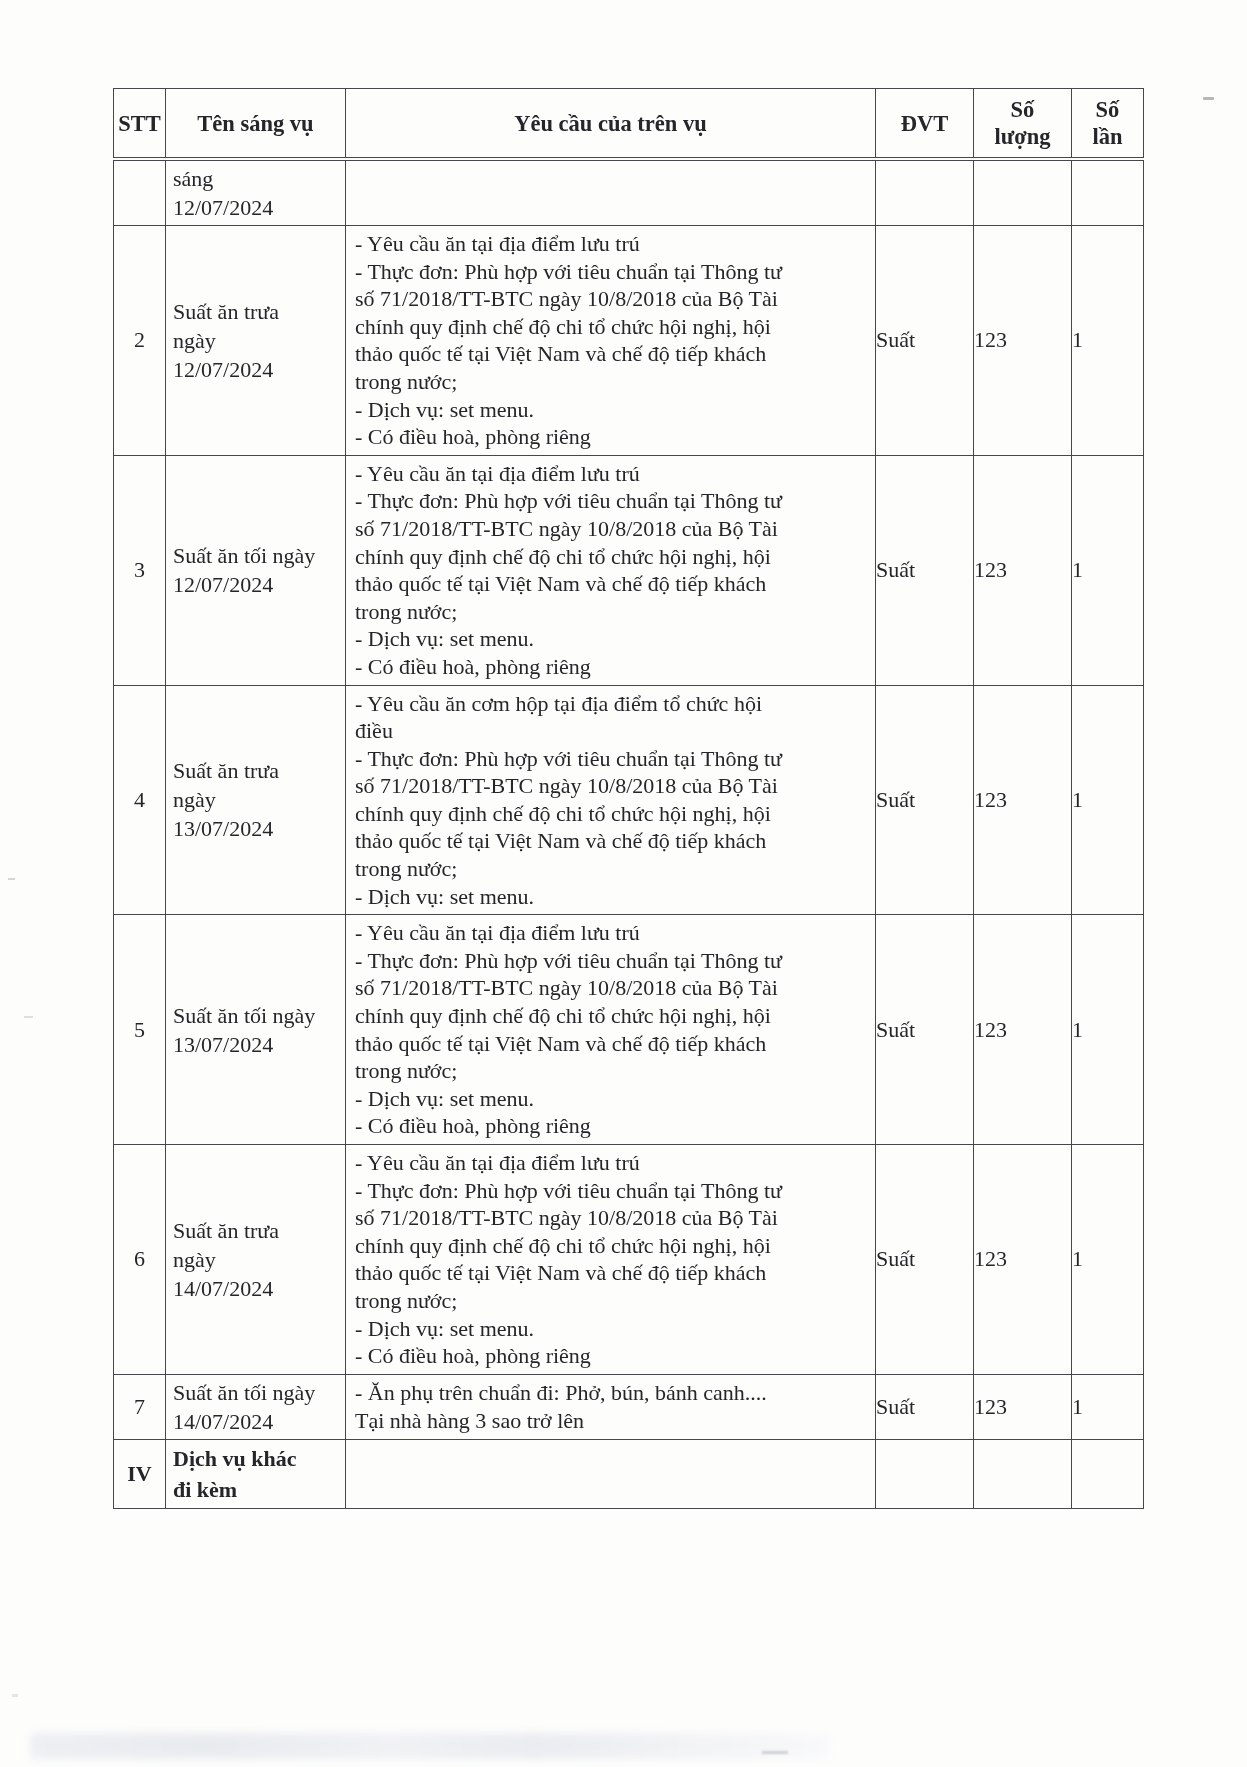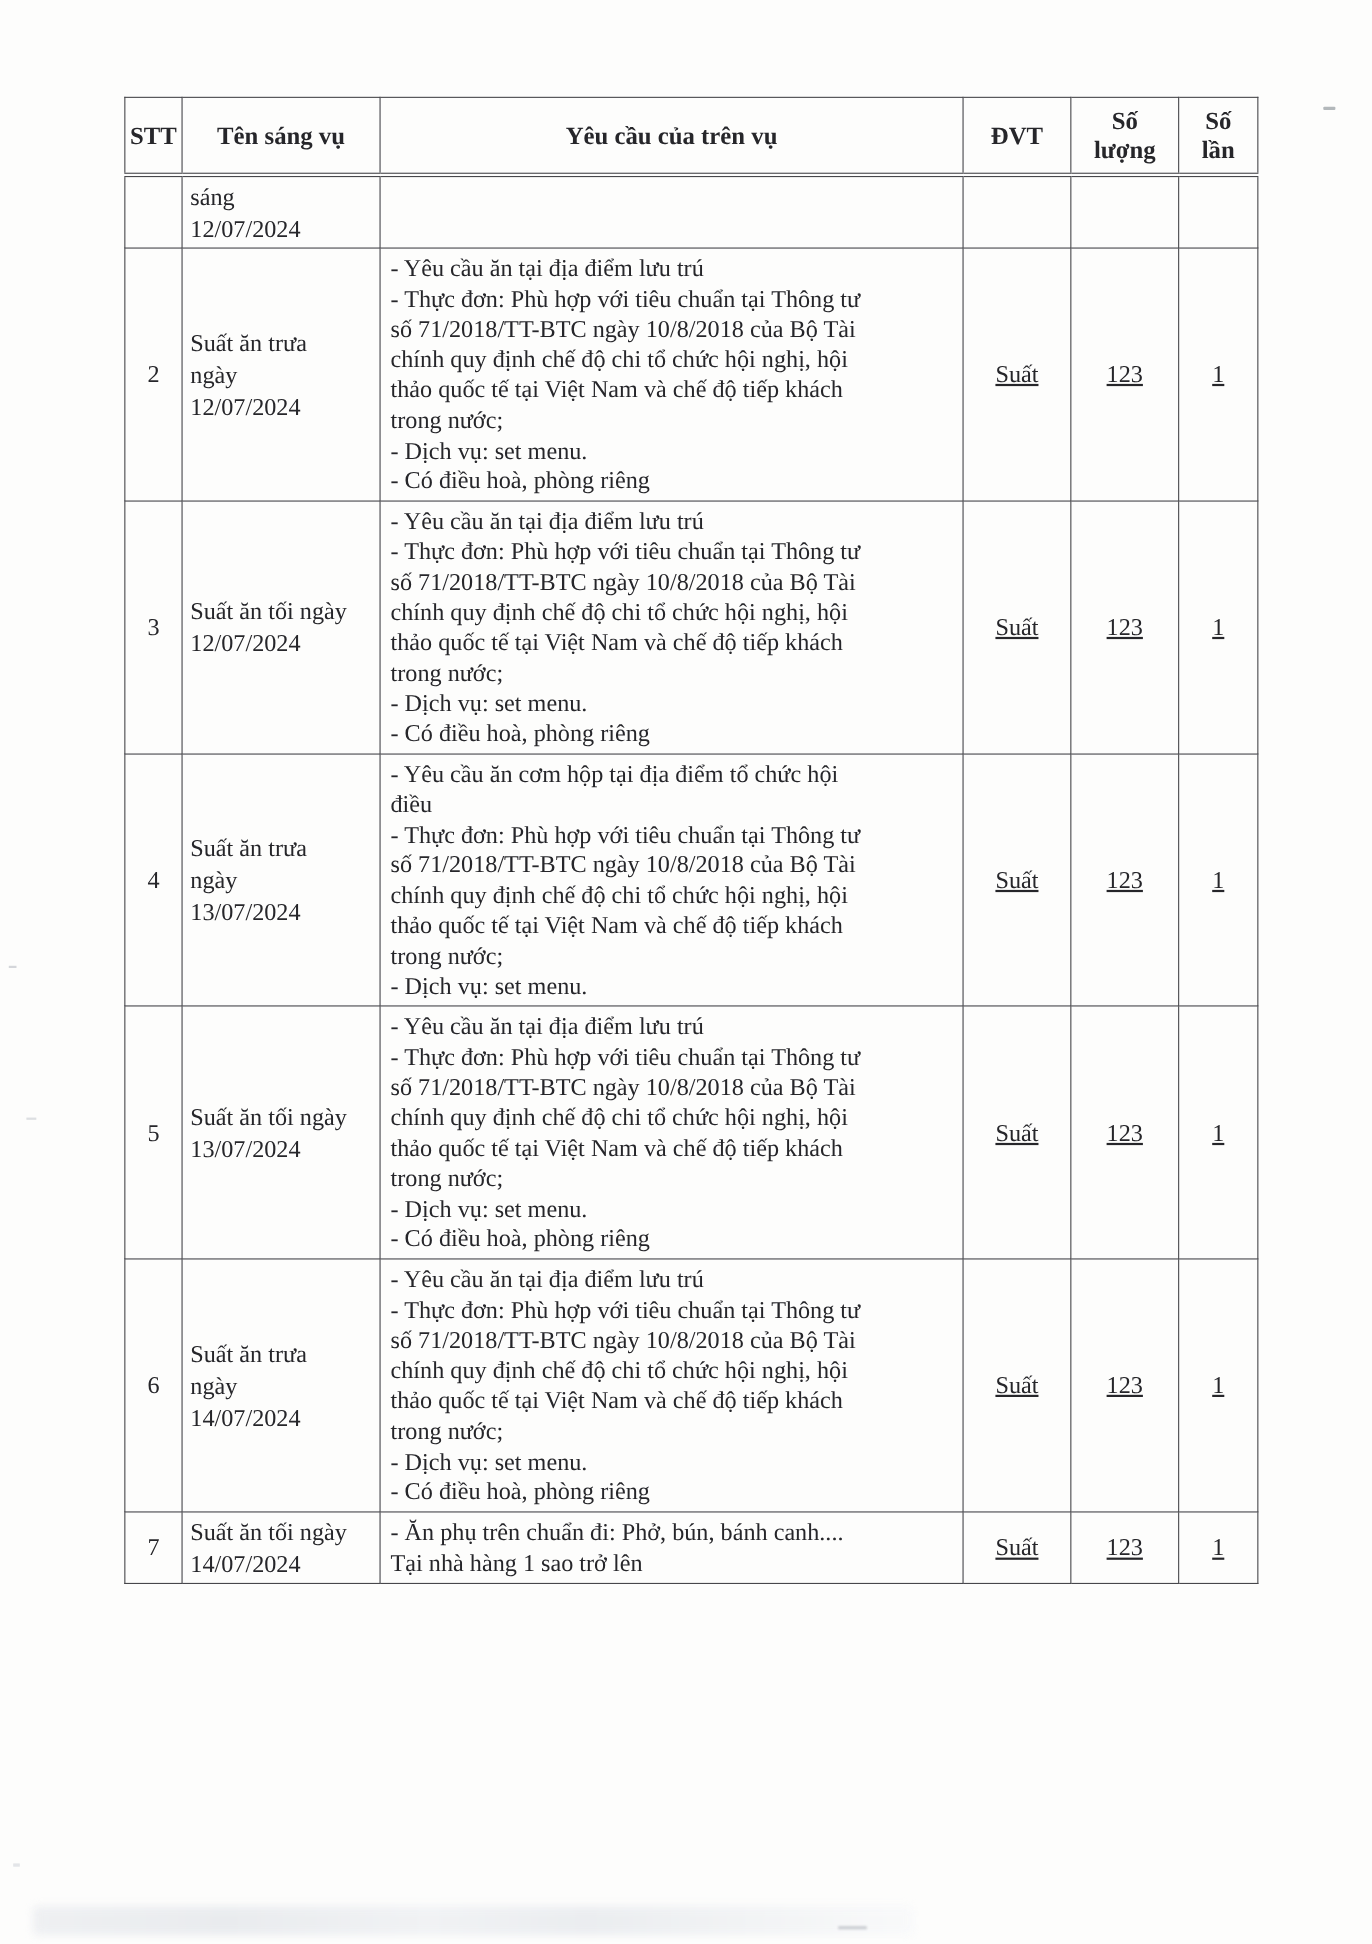--- a/index.html
+++ b/index.html
@@ -51,21 +51,21 @@
     padding:3px 4px 3px 7px;
     line-height:29px;
     margin-top:10px;
   }
   td.c-req{
     vertical-align:middle;
     padding:4px 6px 4px 9px;
     line-height:27.6px;
   }
   td.c-dvt,td.c-sl,td.c-lan{
-    text-align:center;vertical-align:middle;text-decoration:underline;
+    vertical-align:middle;
   }
   tr.row-short td.c-ten{vertical-align:top;}
   tr.bold-row td{font-weight:bold;}
   tr.bold-row td.c-ten{line-height:31px;}
 
   
   .artifact{position:absolute;pointer-events:none;}
   .a-dash-tr{left:1203px;top:97px;width:11px;height:2.5px;background:#9aa0a6;opacity:.75;border-radius:1px;}
   .a-speck-1{left:8px;top:878px;width:7px;height:2px;background:#c9ccd1;opacity:.8;}
   .a-speck-2{left:24px;top:1016px;width:9px;height:2px;background:#d4d7db;opacity:.8;}
@@ -234,23 +234,34 @@
     </tr>
 
     <tr class="row-short">
       <td class="c-stt">7</td>
       <td class="c-ten">
             <div>Suất ăn tối ngày</div>
             <div>14/07/2024</div>
           </td>
       <td class="c-req">
             <div>- Ăn phụ trên chuẩn đi: Phở, bún, bánh canh....</div>
-            <div>Tại nhà hàng 1 sao trở lên</div>
-          </td>
-      <td class="c-dvt">Suất</td>
-      <td class="c-sl">123</td>
-      <td class="c-lan">1</td>
-    </tr>
-
+            <div>Tại nhà hàng 3 sao trở lên</div>
+          </td>
+      <td class="c-dvt">Suất</td>
+      <td class="c-sl">123</td>
+      <td class="c-lan">1</td>
+    </tr>
+
+    <tr class="row-short bold-row">
+      <td class="c-stt">IV</td>
+      <td class="c-ten">
+            <div>Dịch vụ khác</div>
+            <div>đi kèm</div>
+          </td>
+      <td class="c-req"></td>
+      <td class="c-dvt"></td>
+      <td class="c-sl"></td>
+      <td class="c-lan"></td>
+    </tr>
   </tbody>
   </table>
 
 </div>
 
 </body></html>

